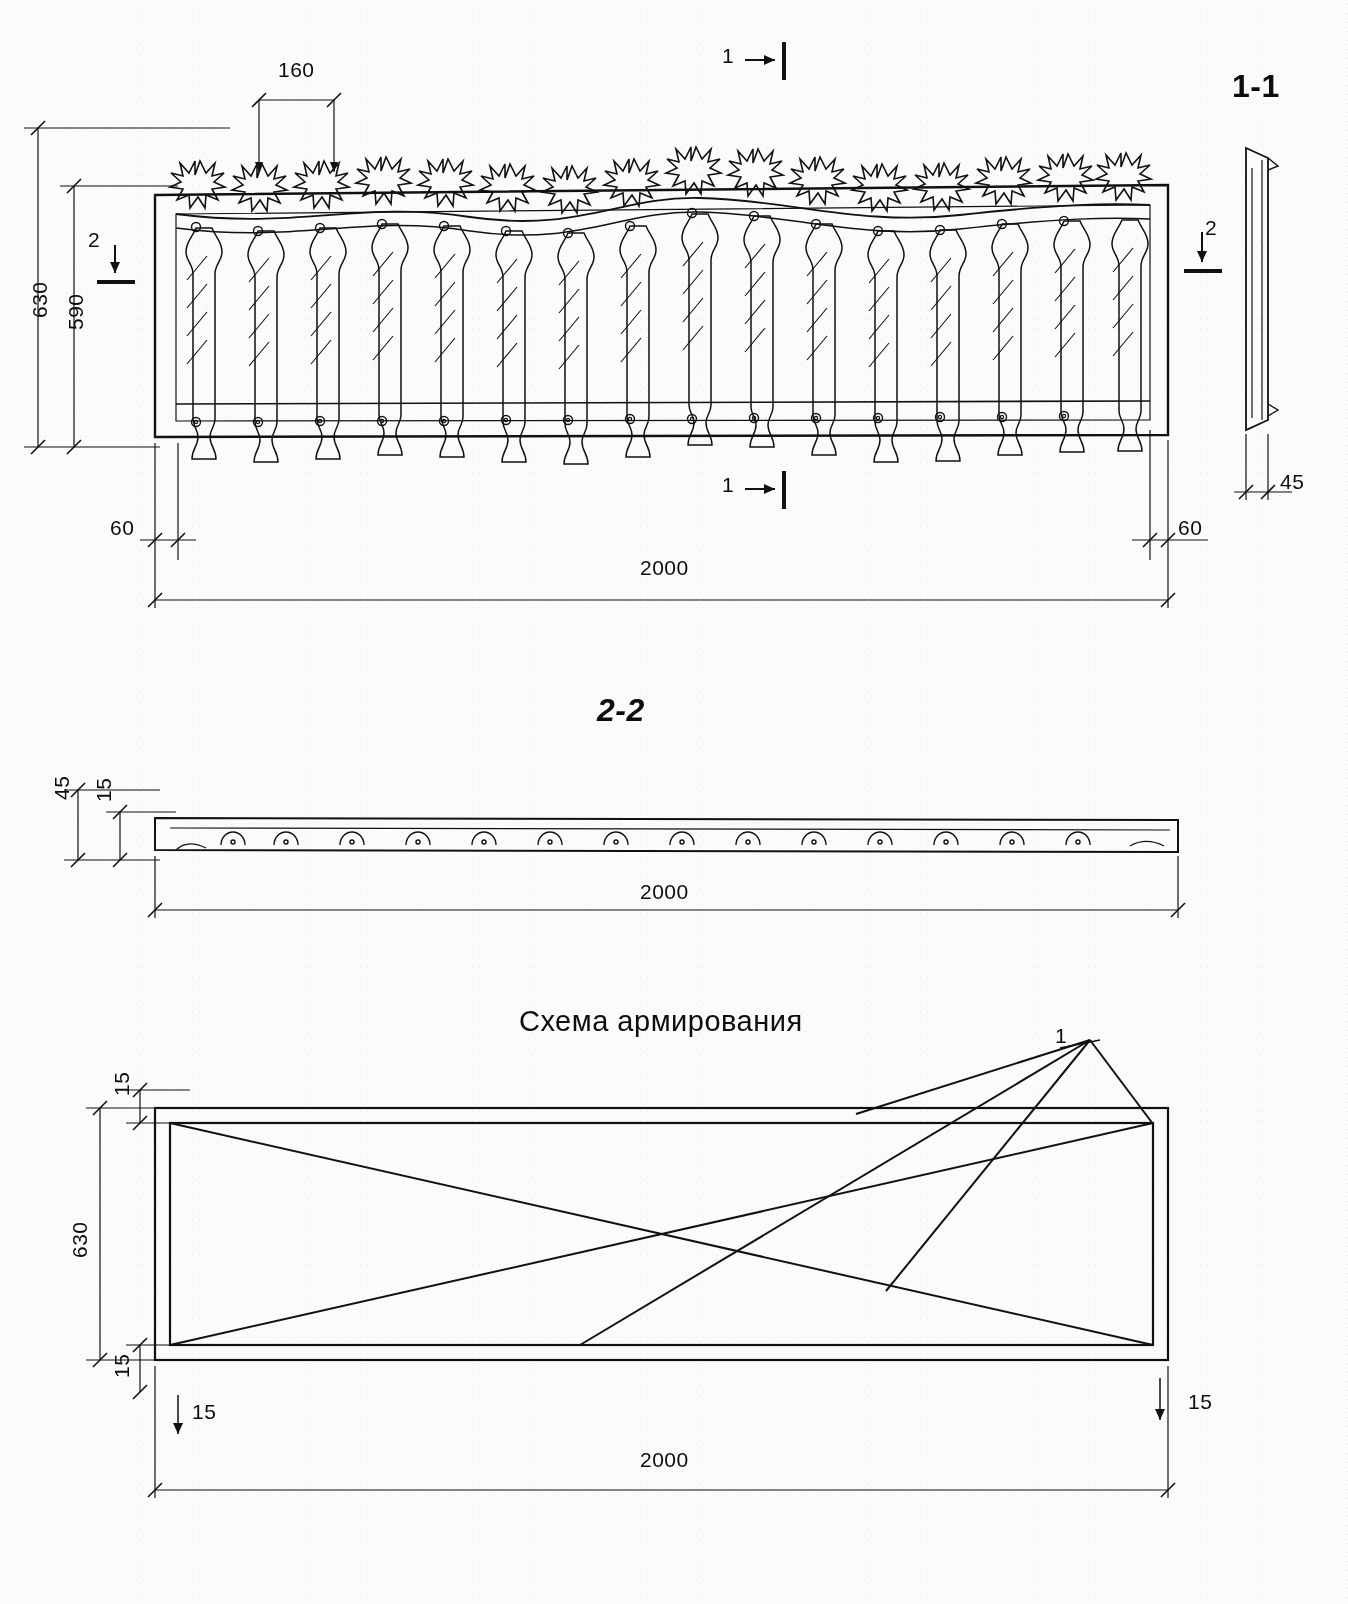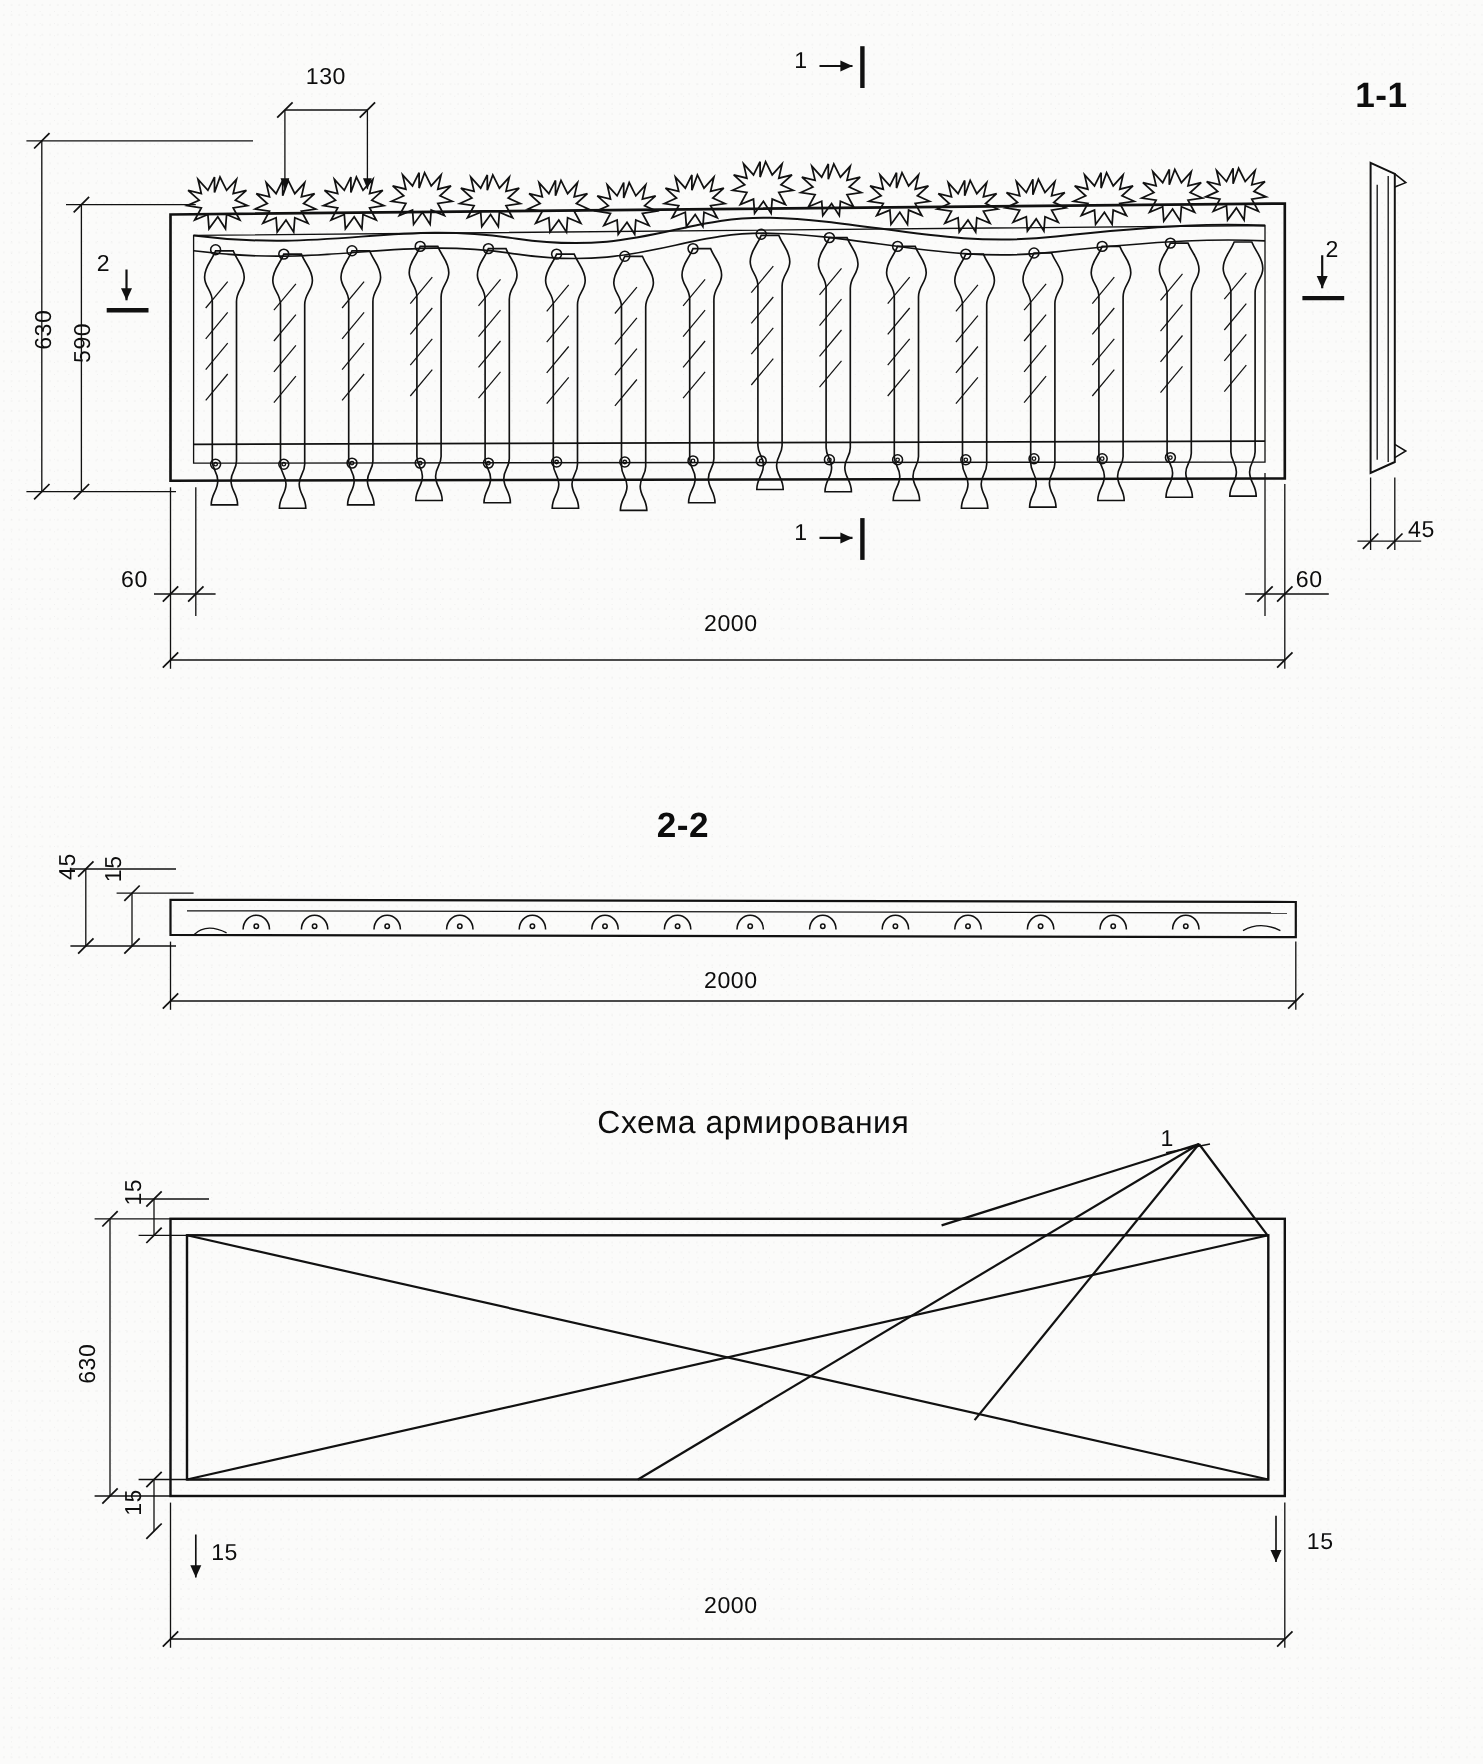--- a/index.html
+++ b/index.html
@@ -524,38 +524,38 @@
         <line x1="1168" y1="1366" x2="1168" y2="1498"></line>
         <line x1="155" y1="1490" x2="1168" y2="1490"></line>
         <use href="#tick" x="155" y="1490"></use>
         <use href="#tick" x="1168" y="1490"></use>
       </g>
     </g>
   </svg>
 
   <div class="lbl vert" style="left:28px;top:318px;">630</div>
   <div class="lbl vert" style="left:64px;top:330px;">590</div>
-  <div class="lbl" style="left:278px;top:58px;">130</div>
+  <div class="lbl" style="left:278px;top:58px;">160</div>
   <div class="lbl" style="left:722px;top:44px;">1</div>
   <div class="lbl" style="left:722px;top:473px;">1</div>
   <div class="lbl" style="left:88px;top:228px;">2</div>
   <div class="lbl" style="left:1205px;top:216px;">2</div>
   <div class="lbl" style="left:110px;top:516px;">60</div>
   <div class="lbl" style="left:1178px;top:516px;">60</div>
   <div class="lbl" style="left:640px;top:556px;">2000</div>
 
   <div class="title" style="left:1232px;top:68px;">1-1</div>
   <div class="lbl" style="left:1280px;top:470px;">45</div>
 
-  <div class="title" style="left:597px;top:732px;">2-2</div>
+  <div class="title" style="left:597px;top:692px;font-style:italic;">2-2</div>
   <div class="lbl vert" style="left:50px;top:800px;">45</div>
   <div class="lbl vert" style="left:92px;top:802px;">15</div>
   <div class="lbl" style="left:640px;top:880px;">2000</div>
 
-  <div class="title reg" style="left:519px;top:1005px;margin-left:24px;">Схема армирования</div>
+  <div class="title reg" style="left:519px;top:1005px;">Схема армирования</div>
   <div class="lbl" style="left:1055px;top:1024px;">1</div>
   <div class="lbl vert" style="left:68px;top:1258px;">630</div>
   <div class="lbl vert" style="left:110px;top:1096px;">15</div>
   <div class="lbl vert" style="left:110px;top:1378px;">15</div>
   <div class="lbl" style="left:192px;top:1400px;">15</div>
   <div class="lbl" style="left:1188px;top:1390px;">15</div>
   <div class="lbl" style="left:640px;top:1448px;">2000</div>
 </div>
 
 </body></html>

